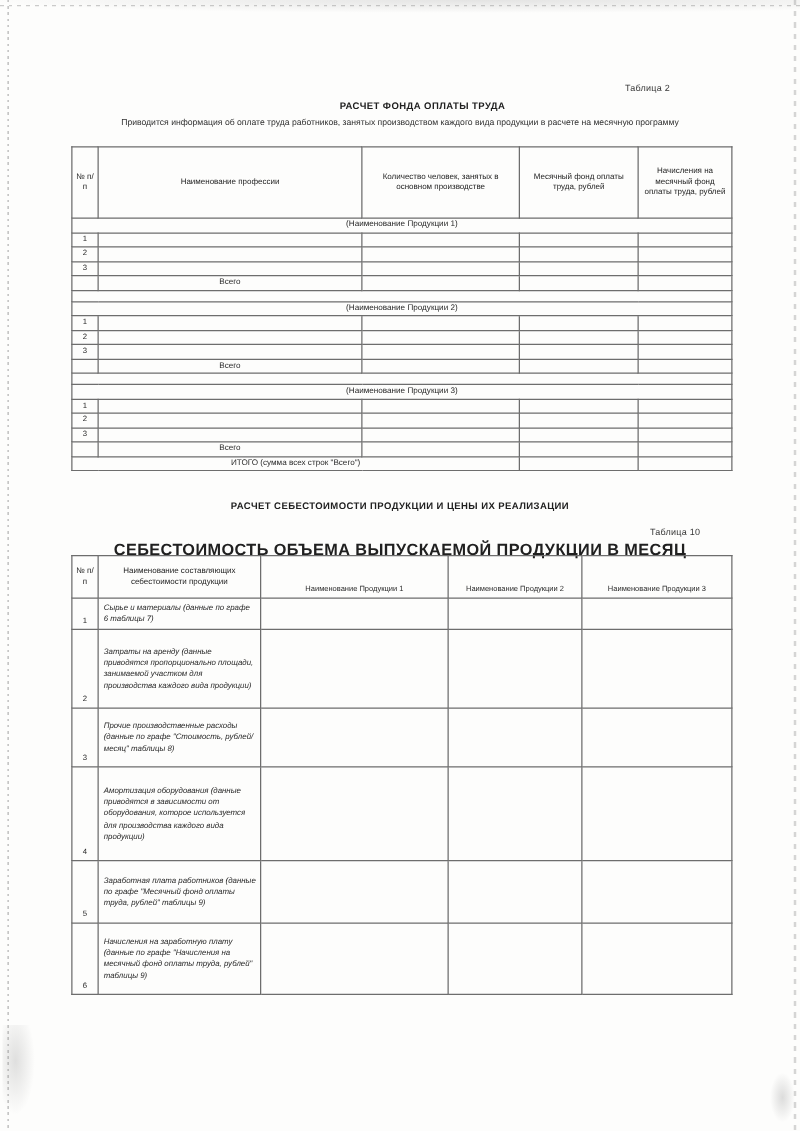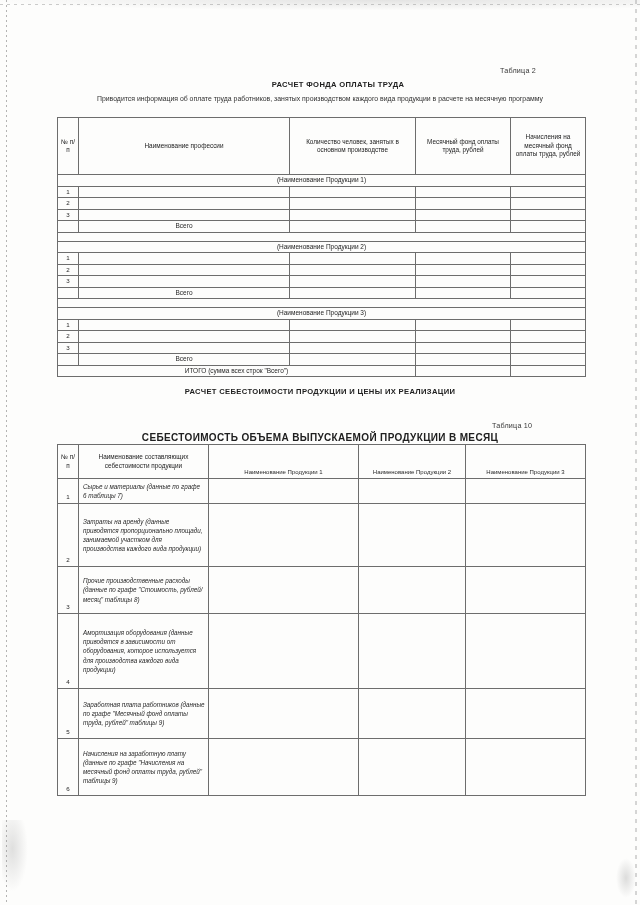--- a/index.html
+++ b/index.html
@@ -288,25 +288,25 @@
         </tr>
 
         <tr style="height:11px;">
           <td class="tot" colspan="3">ИТОГО (сумма всех строк "Всего")</td>
           <td class="shade"></td>
           <td class="shade"></td>
         </tr>
       </tbody>
     </table>
 
-    <div class="doc-title" style="top:387px;">РАСЧЕТ СЕБЕСТОИМОСТИ ПРОДУКЦИИ И ЦЕНЫ ИХ РЕАЛИЗАЦИИ</div>
-
-    <div class="tbl-label" style="left:492px; top:421px;">Таблица 10</div>
-
-    <div class="doc-title" style="top:432px; font-weight:bold; font-size:10px;">СЕБЕСТОИМОСТЬ ОБЪЕМА ВЫПУСКАЕМОЙ ПРОДУКЦИИ В МЕСЯЦ</div>
+    <div class="doc-title" style="top:400px;">РАСЧЕТ СЕБЕСТОИМОСТИ ПРОДУКЦИИ И ЦЕНЫ ИХ РЕАЛИЗАЦИИ</div>
+
+    <div class="tbl-label" style="left:520px; top:421px;">Таблица 10</div>
+
+    <div class="doc-title" style="top:432px; font-weight:bold; font-size:13px;">СЕБЕСТОИМОСТЬ ОБЪЕМА ВЫПУСКАЕМОЙ ПРОДУКЦИИ В МЕСЯЦ</div>
 
     <table class="grid t10" style="left:57px; top:444px; width:528px;">
       <colgroup>
         <col style="width:21px">
         <col style="width:130px">
         <col style="width:150px">
         <col style="width:107px">
         <col style="width:120px">
       </colgroup>
       <thead>

